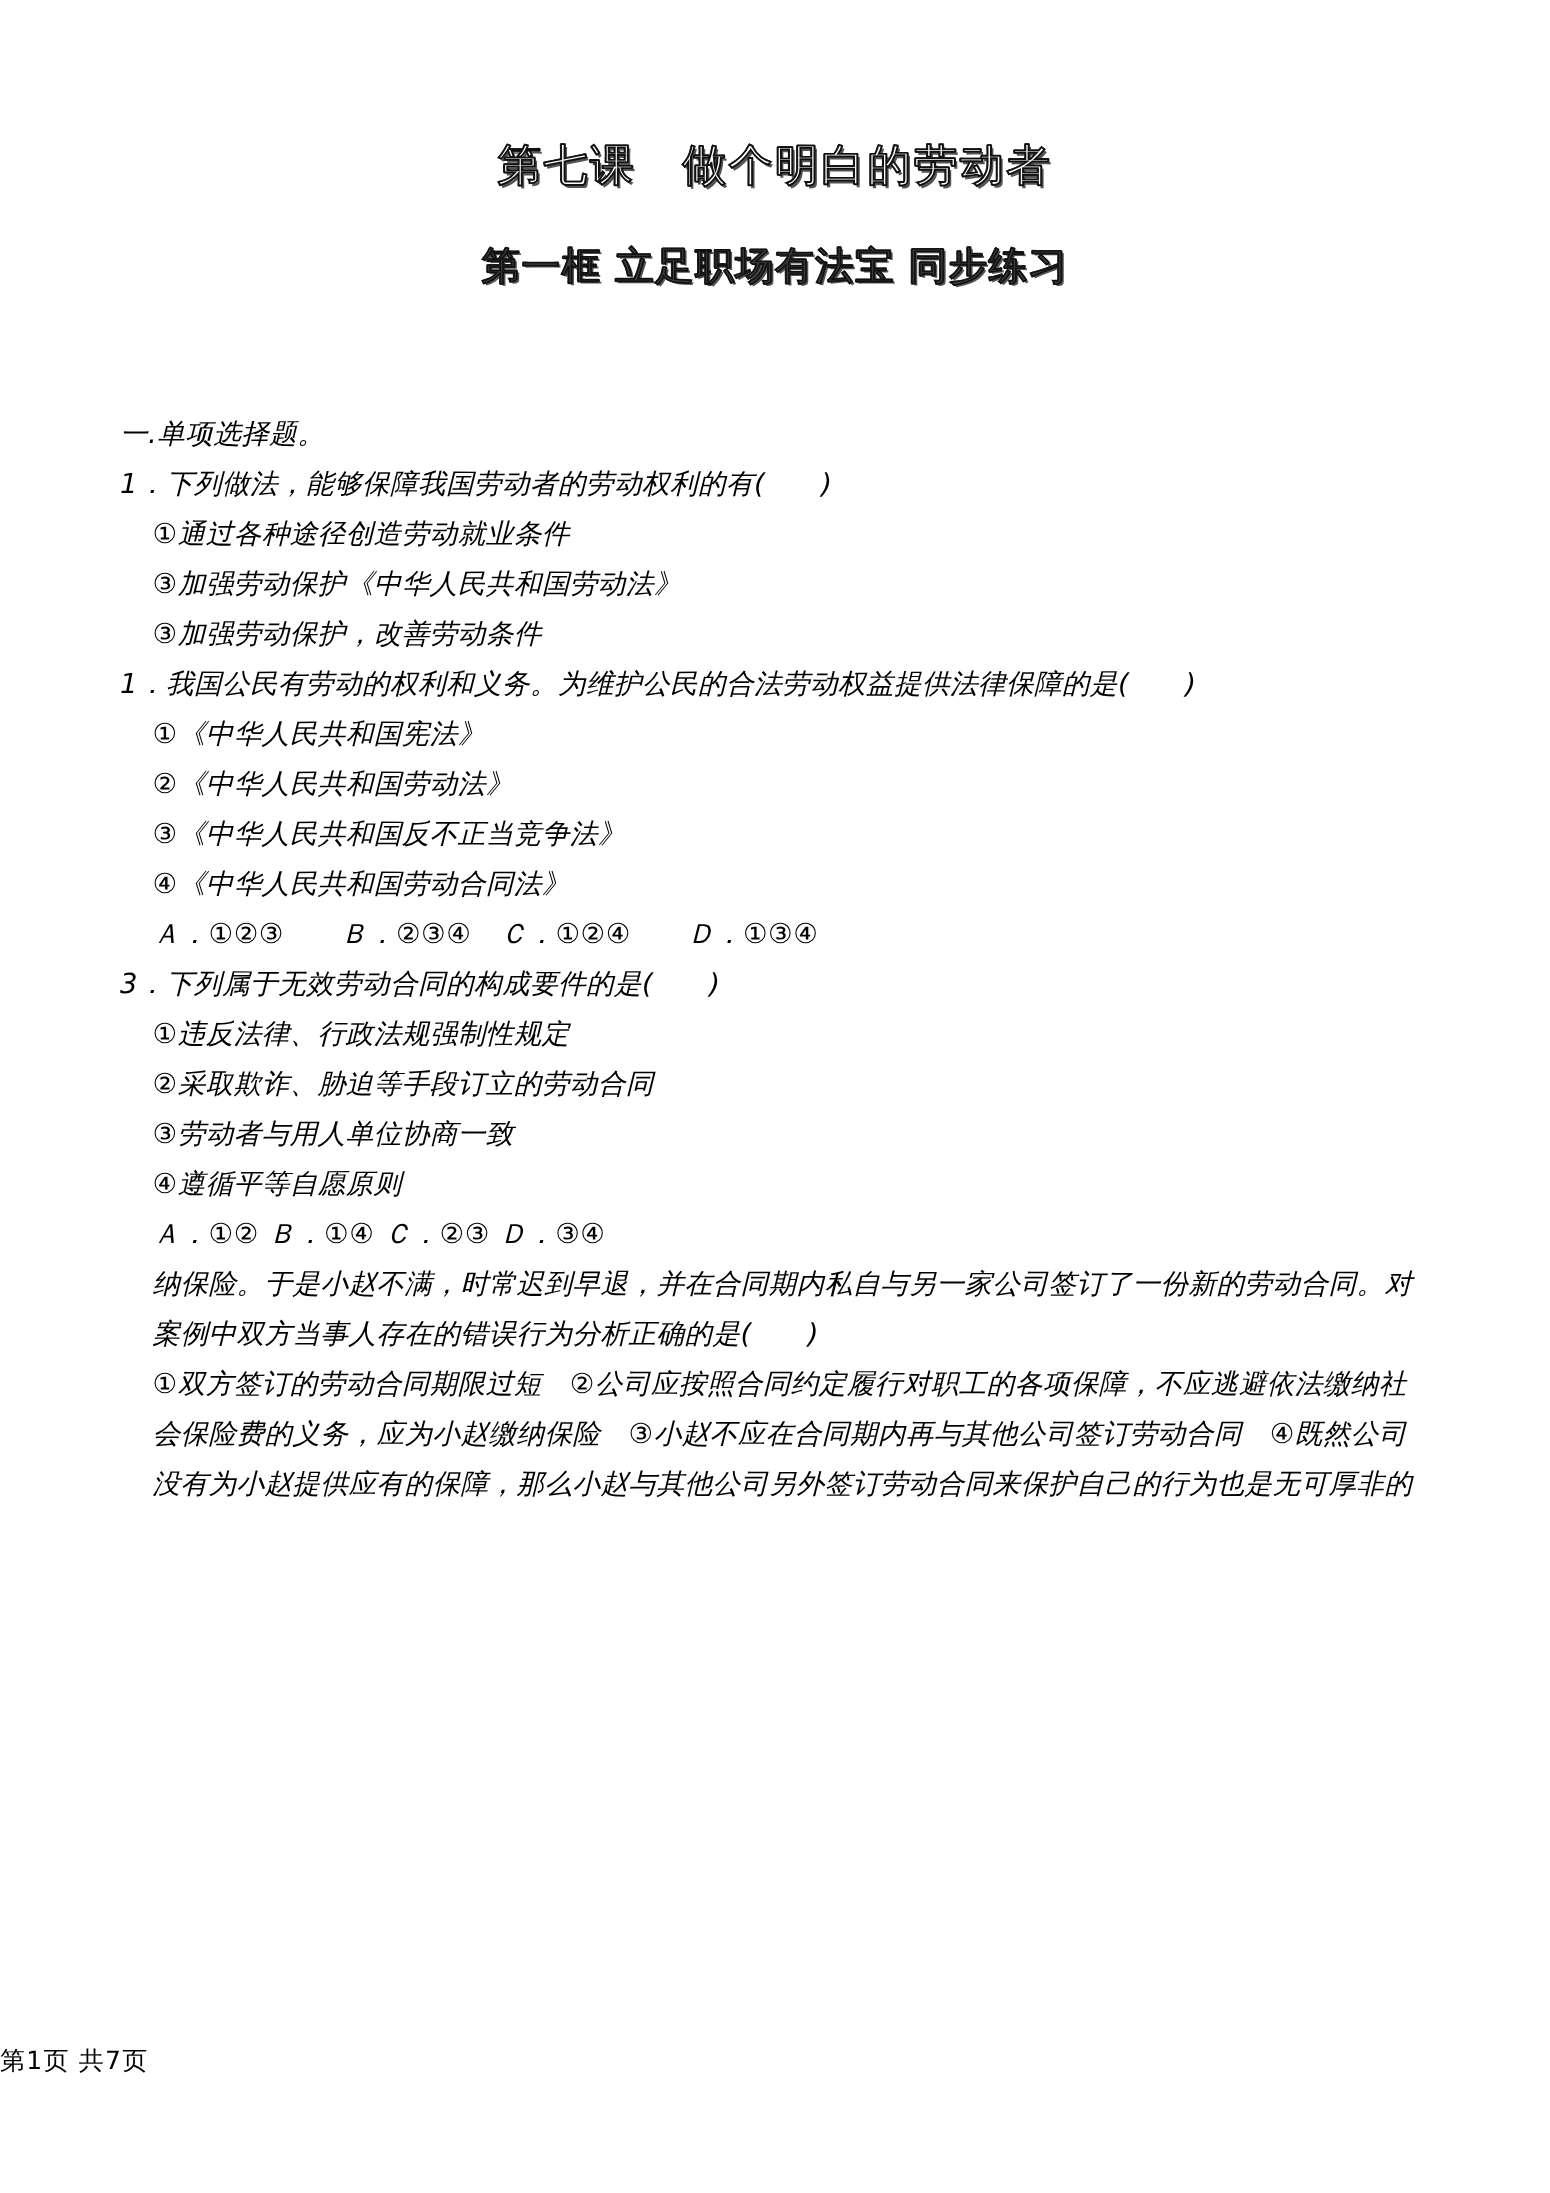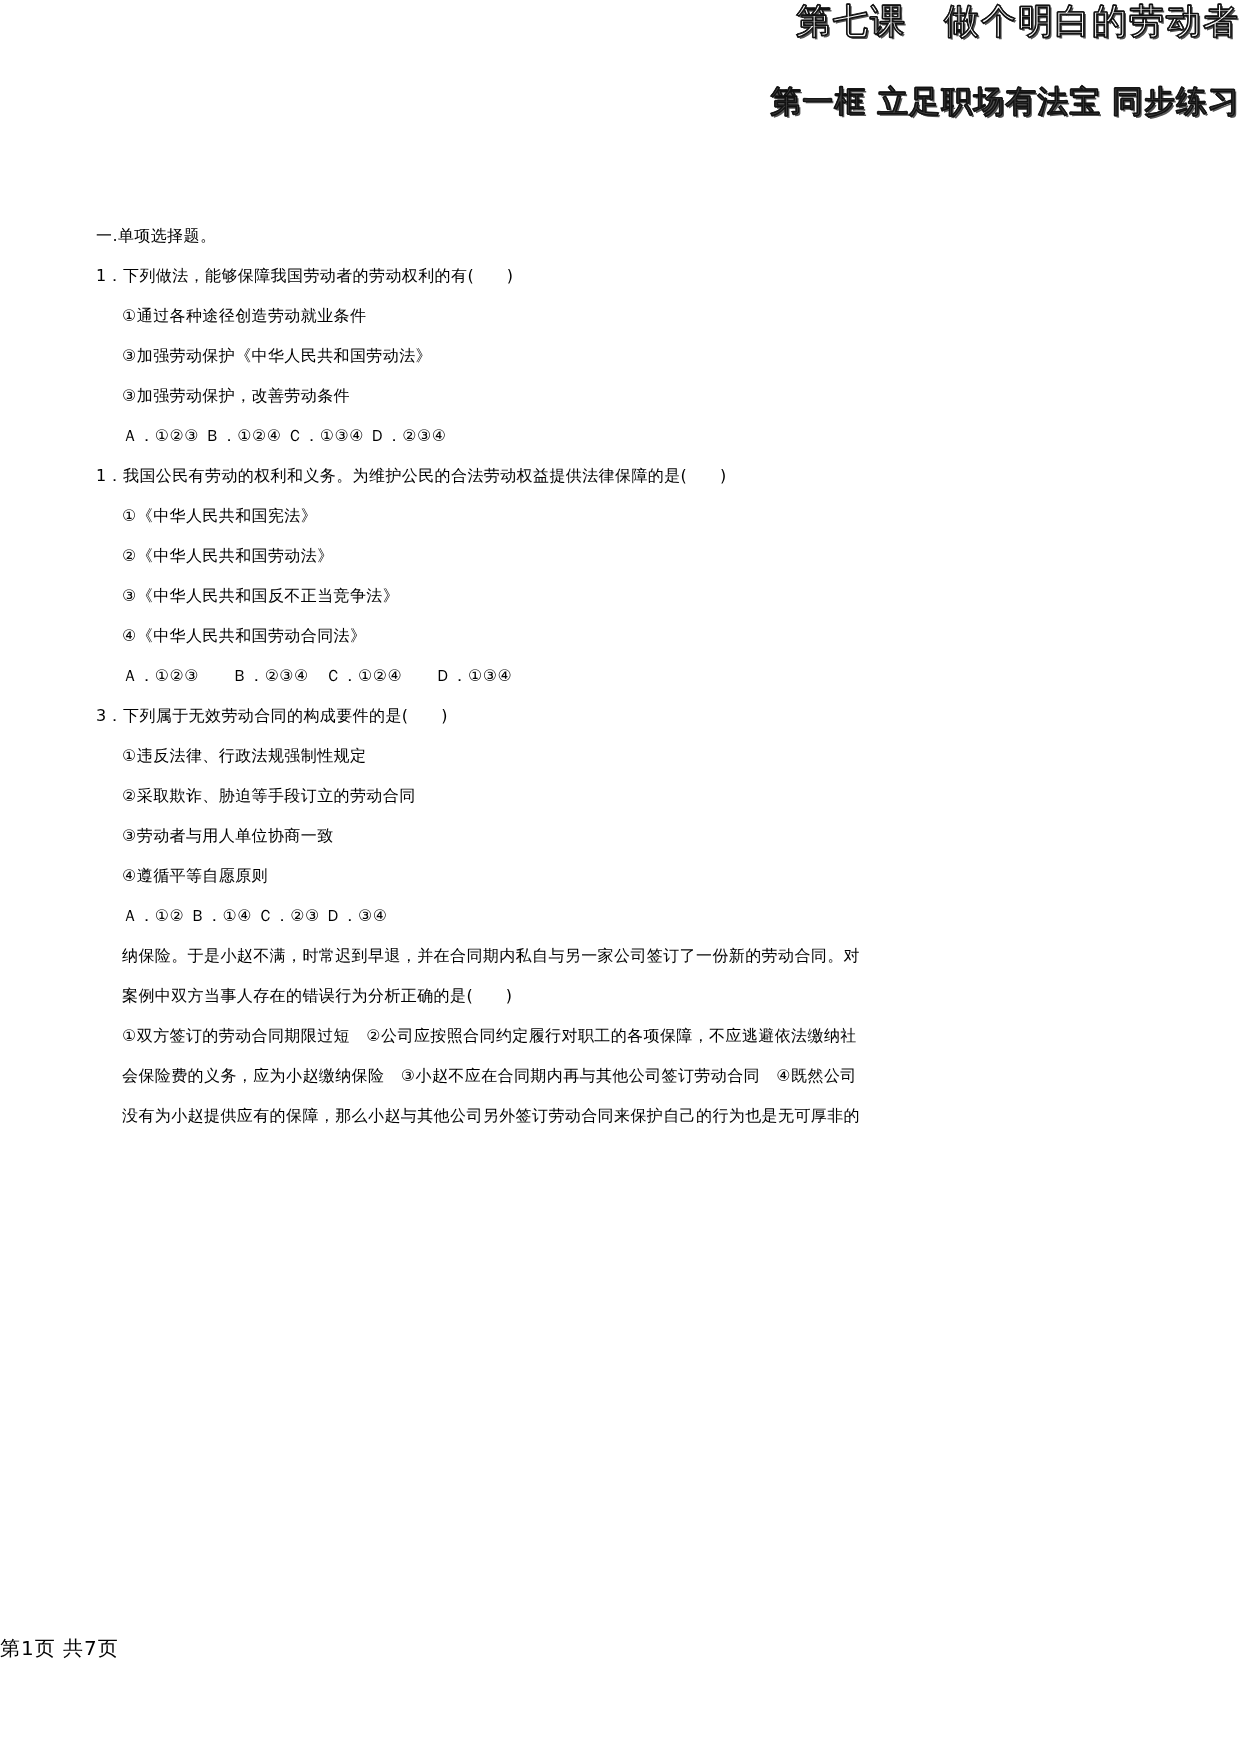--- a/index.html
+++ b/index.html
@@ -17,21 +17,22 @@
     width: 1240px;
     height: 1754px;
     margin: 0 auto;
     background: #ffffff;
     box-sizing: border-box;
     overflow: hidden;
   }
 
   
   .title-block {
-    text-align: right;
+    padding-top: 112px;
+    text-align: center;
   }
   .doc-title {
     font-size: 35px;
     line-height: 1.25;
     letter-spacing: 2px;
     font-weight: 400;
     margin: 0;
     
     color: #ffffff;
     -webkit-text-stroke: 1.4px #111111;
@@ -59,25 +60,26 @@
        2px 2px 0 #555555;
     font-family: "DejaVu Sans", "Liberation Sans", sans-serif;
   }
 
   
   .body-area {
     margin-top: 95px;
     padding: 0 96px 0 96px;
   }
   .line {
-    font-size: 16px;
+    font-size: 22px;
     line-height: 40px;
     letter-spacing: 0.4px;
     white-space: pre-wrap;
     word-break: break-all;
+    font-style: italic;
   }
   .section-head {
     margin-bottom: 0px;
   }
   .q-stem {
     margin-top: 0px;
   }
   .indent {
     padding-left: 26px;
   }
@@ -111,21 +113,20 @@
 
   <div class="body-area">
 
     <div class="line section-head">一.单项选择题。</div>
 
     <div class="q-block">
       <div class="line q-stem">1．下列做法，能够保障我国劳动者的劳动权利的有(　　)</div>
       <div class="line indent">①通过各种途径创造劳动就业条件</div>
       <div class="line indent">③加强劳动保护《中华人民共和国劳动法》</div>
       <div class="line indent">③加强劳动保护，改善劳动条件</div>
-      <div class="line indent">Ａ．①②③ Ｂ．①②④ Ｃ．①③④ Ｄ．②③④</div>
     </div>
 
     <div class="q-block">
       <div class="line q-stem">1．我国公民有劳动的权利和义务。为维护公民的合法劳动权益提供法律保障的是(　　)</div>
       <div class="line indent">①《中华人民共和国宪法》</div>
       <div class="line indent">②《中华人民共和国劳动法》</div>
       <div class="line indent">③《中华人民共和国反不正当竞争法》</div>
       <div class="line indent">④《中华人民共和国劳动合同法》</div>
       <div class="line indent">Ａ．①②③　　Ｂ．②③④　Ｃ．①②④　　Ｄ．①③④</div>
     </div>

